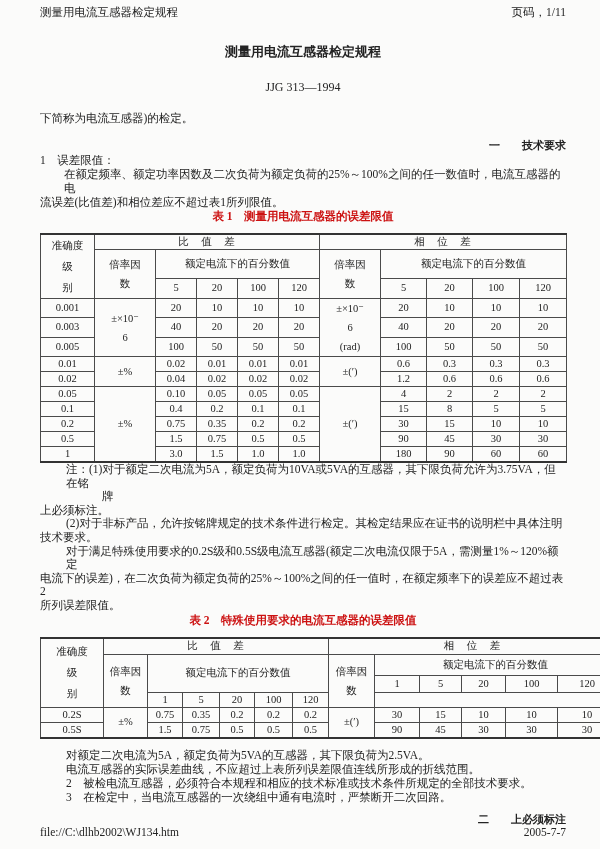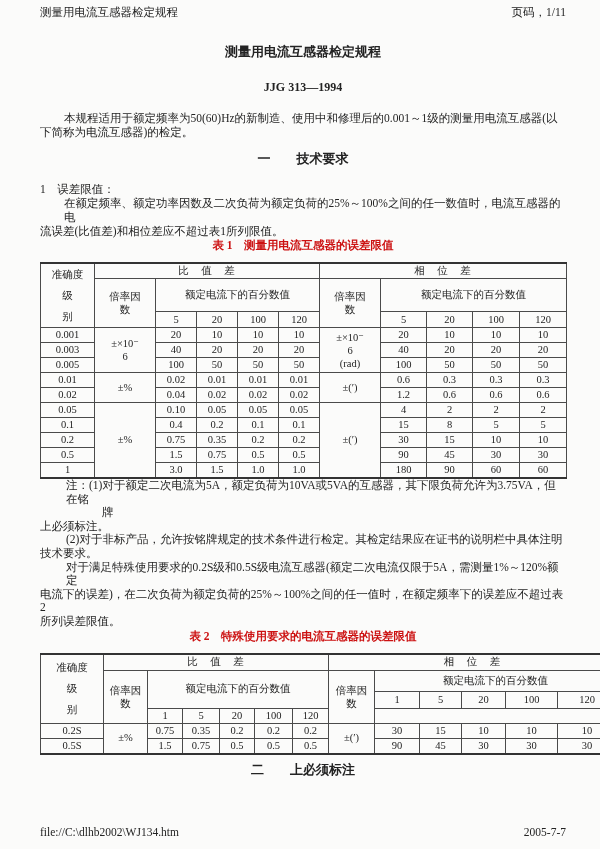--- a/index.html
+++ b/index.html
@@ -4,39 +4,39 @@
 <style>
   html,body{margin:0;padding:0;background:#e8e8e8;}
   .page{position:relative;width:600px;height:849px;background:#fbfbfa;overflow:hidden;
         font-family:"Liberation Serif","DejaVu Serif",serif;color:#232323;}
   .hdr,.ftr{position:absolute;left:40px;width:526px;display:flex;justify-content:space-between;
         font-size:11.5px;}
   .hdr{top:5px;}
   .ftr{top:826px;}
   .content{position:absolute;top:38px;left:40px;width:526px;font-size:11.5px;line-height:14px;}
   .title{text-align:center;font-weight:bold;font-size:13px;margin-top:7px;}
-  .code{text-align:center;font-weight:bold;font-size:12px;margin-top:21px;}
+  .code{text-align:center;font-weight:normal;font-size:12px;margin-top:21px;}
   .blk{margin-top:17px;}
-  .h1{text-align:center;font-weight:bold;font-size:13px;margin-top:13px;}
+  .h1{text-align:right;font-weight:bold;font-size:11px;margin-top:13px;}
   .ln{min-height:14px;}
-  .mt{margin-top:16px;}
+  .mt{margin-top:1px;}
   .ind{padding-left:24px;}
   .ind2{padding-left:26px;}
   .indp{padding-left:62px;}
   .cap{text-align:center;font-weight:bold;font-size:11.5px;color:var(--accent-red,#cc1111);}
   .notes{line-height:13.6px;}
   .notes .ln{min-height:13.6px;}
   table.t{border-collapse:collapse;table-layout:fixed;margin-top:10px;
         border-top:2px solid #333;border-bottom:2px solid #333;}
   table.t th,table.t td{border:1px solid #4a4a4a;text-align:center;vertical-align:middle;
         font-weight:normal;font-size:10.5px;padding:0 1px;overflow:hidden;}
   table.t1{width:526px;}
   table.t2{width:576px;}
   .cls{white-space:pre-line;line-height:21px;}
-  .mlt{white-space:pre-line;line-height:13px;}
+  .mlt{white-space:pre-line;line-height:19px;}
   .grp{letter-spacing:1px;height:14px;}
   .t1 .hr1 th{height:14px;}
   .t1 .hr2 th{height:15px;}
   .t1 tr.dr td{height:12px;}
   .t2 .hr0 th{height:15px;}
   .t2 .hr1 th{height:20px;}
   .t2 .hr2 th{height:16px;}
   .t2 .hr3 th{height:13px;}
   .t2 tr.dr td{height:14px;}
   .t2wrap{width:526px;overflow:visible;}
@@ -49,21 +49,20 @@
   <div class="hdr">
     <span>测量用电流互感器检定规程</span>
     <span>页码，1/11</span>
   </div>
 
   <div class="content">
     <div class="title">测量用电流互感器检定规程</div>
     <div class="code">JJG 313—1994</div>
 
     <div class="blk">
-      <div class="ln ind">本规程适用于额定频率为50(60)Hz的新制造、使用中和修理后的0.001～1级的测量用电流互感器(以</div>
       <div class="ln">下简称为电流互感器)的检定。</div>
     </div>
 
     <div class="h1">一　　技术要求</div>
 
     <div class="ln mt">1　误差限值：</div>
     <div class="ln ind">在额定频率、额定功率因数及二次负荷为额定负荷的25%～100%之间的任一数值时，电流互感器的电</div>
     <div class="ln">流误差(比值差)和相位差应不超过表1所列限值。</div>
 
     <div class="cap">表 1　测量用电流互感器的误差限值</div>
@@ -316,20 +315,26 @@
           <td>90</td>
           <td>45</td>
           <td>30</td>
           <td>30</td>
           <td>30</td>
         </tr>
       </tbody>
         </table>
     </div>
 
+    <div class="blk" style="margin-top:9px">
+      <div class="ln ind2">对额定二次电流为5A，额定负荷为5VA的互感器，其下限负荷为2.5VA。</div>
+      <div class="ln ind2">电流互感器的实际误差曲线，不应超过上表所列误差限值连线所形成的折线范围。</div>
+      <div class="ln ind2">2　被检电流互感器，必须符合本规程和相应的技术标准或技术条件所规定的全部技术要求。</div>
+      <div class="ln ind2">3　在检定中，当电流互感器的一次绕组中通有电流时，严禁断开二次回路。</div>
+    </div>
 
     <div class="h1" style="margin-top:8px">二　　上必须标注</div>
 
   </div>
 
   <div class="ftr">
     <span>file://C:\dlhb2002\WJ134.htm</span>
     <span>2005-7-7</span>
   </div>
 

